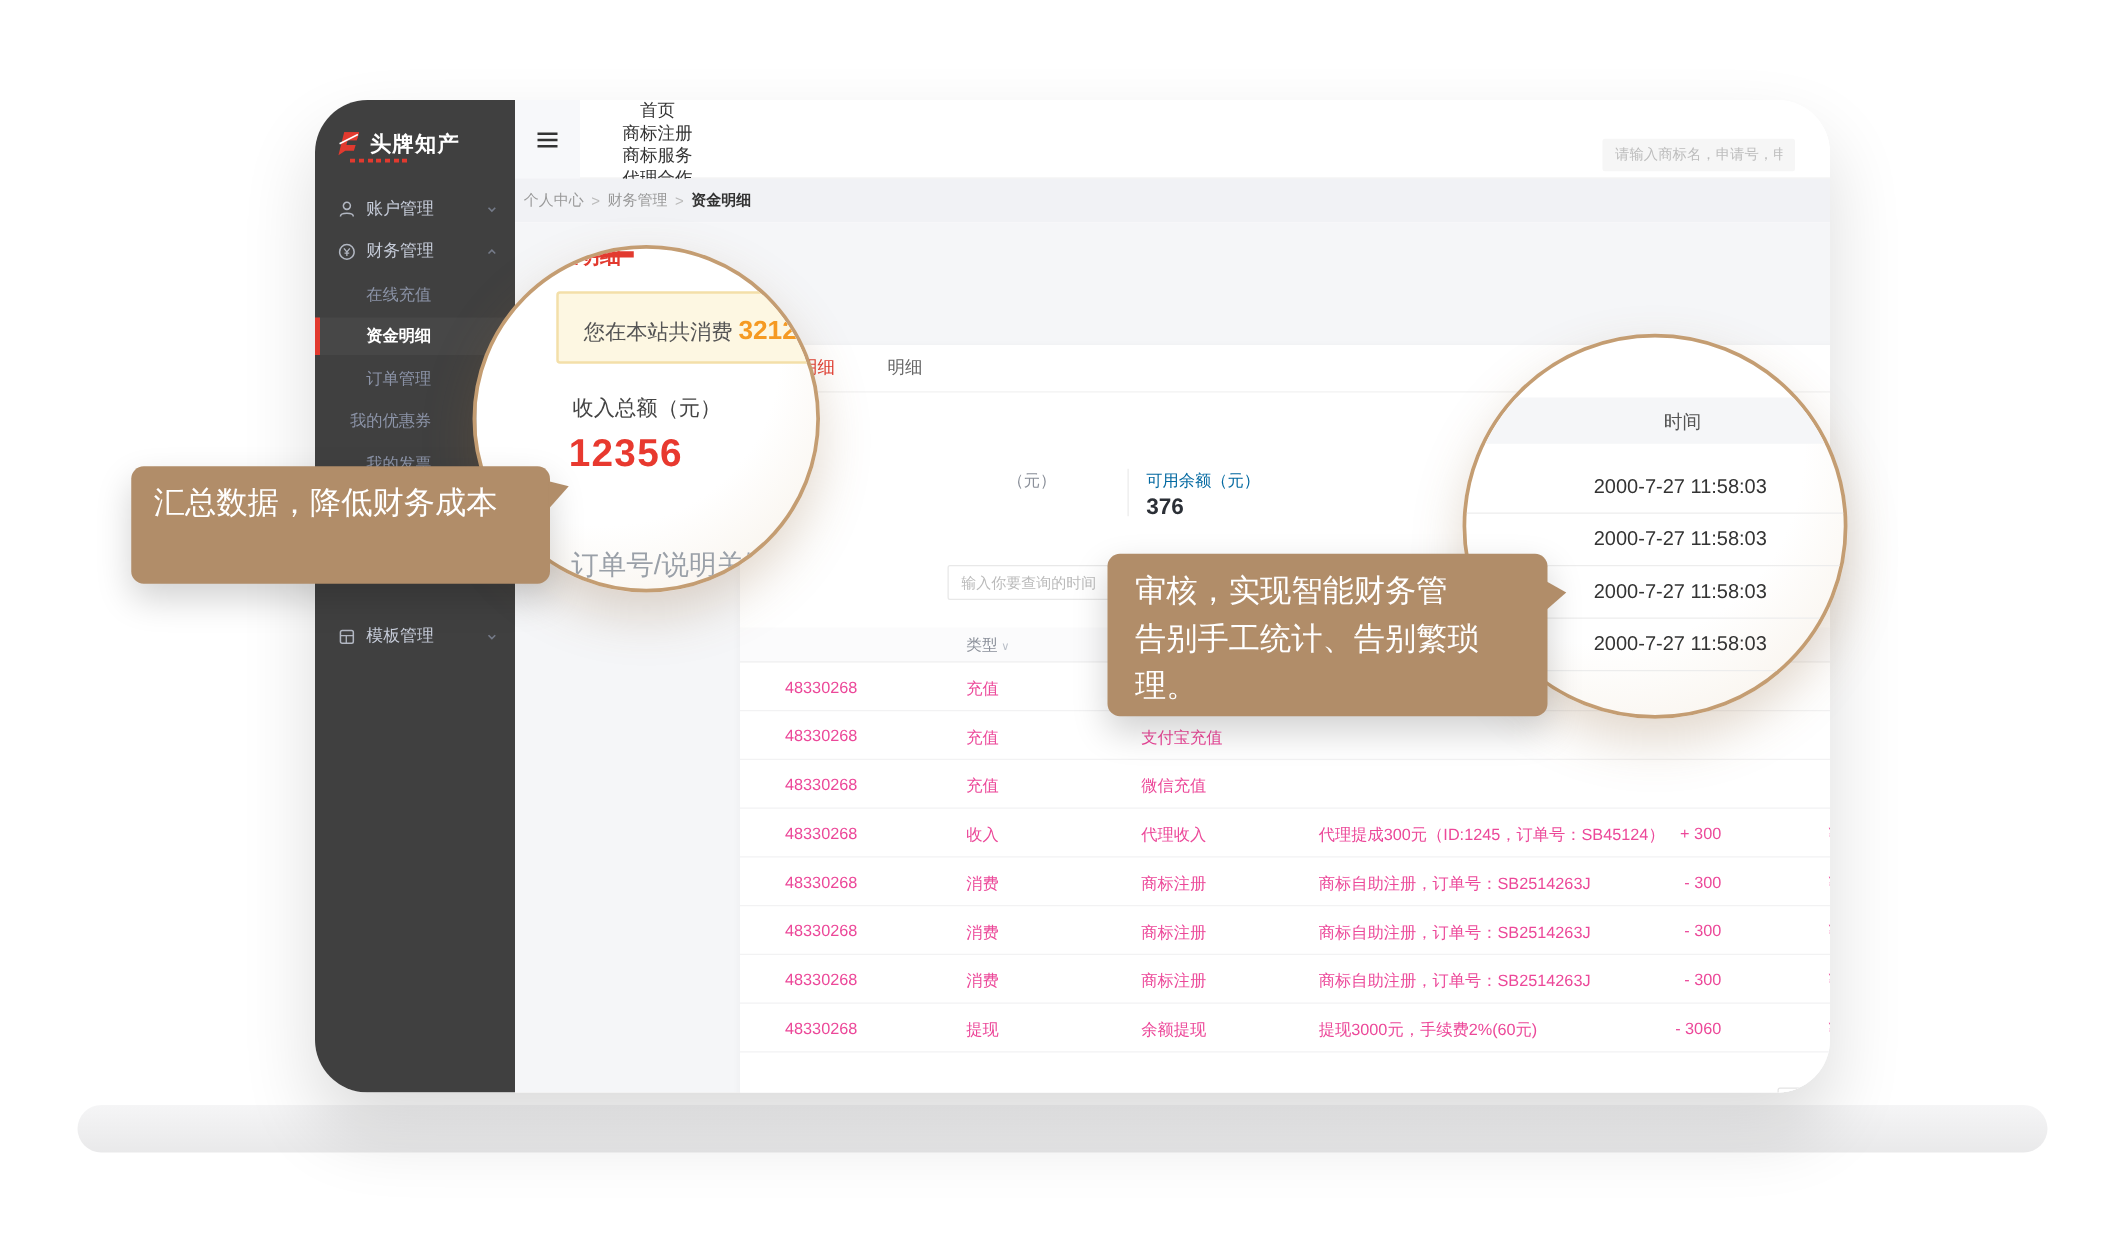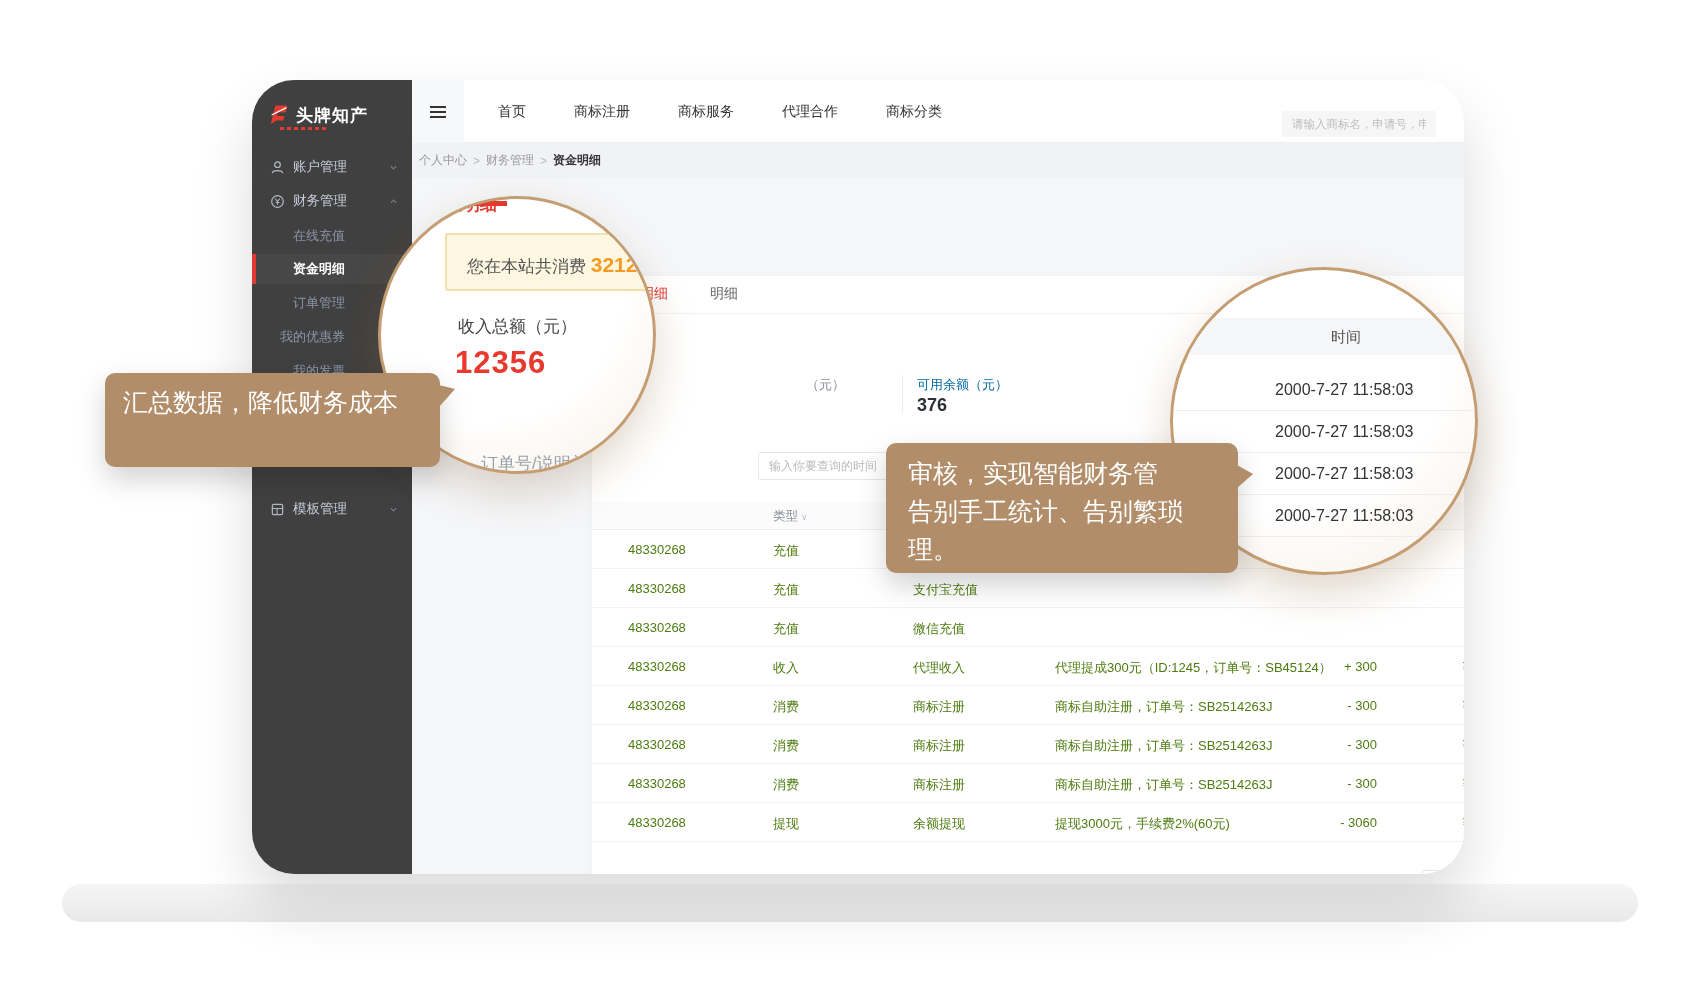--- a/index.html
+++ b/index.html
@@ -33,21 +33,21 @@
   .active-bar { position:absolute; left:0; top:0; width:4px; height:30px; background:#e23a2f; }
 
   
   .topbar { position:absolute; left:160px; top:0; right:0; height:63px; background:#fff;
     border-bottom:1px solid #f0f0f0; }
   .burger { position:absolute; left:0; top:0; width:52px; height:63px; background:#f7f8fa;
     display:flex; align-items:center; justify-content:center; cursor:pointer; }
   .burger span { display:block; width:16px; height:12px;
     border-top:2px solid #333; border-bottom:2px solid #333; position:relative; }
   .burger span::after { content:""; position:absolute; left:0; top:3px; width:16px; height:2px; background:#333; }
-  .nav { position:absolute; left:62px; top:0; height:63px; display:flex; align-items:center; }
+  .nav { position:absolute; left:62px; top:0; height:63px; display:flex; align-items:center;flex-direction:column; }
   .nav-item { padding:0 24px; font-size:14px; color:#333; cursor:pointer; white-space:nowrap; }
   .top-search { position:absolute; right:28px; top:31px; width:154px; height:26px; background:#f6f6f6;
     border:0; border-radius:2px; font-size:11.5px; color:#999; padding:0 10px; }
   .top-search::placeholder { color:#bdbdbd; }
 
   
   .crumbbar { position:absolute; left:160px; top:63px; right:0; height:35px; background:#f1f2f5;
     display:flex; align-items:center; padding-left:7px; font-size:12px; color:#999; }
   .crumbbar .sep { margin:0 6px; color:#bbb; }
   .crumbbar .cur { color:#333; font-weight:bold; }
@@ -79,21 +79,21 @@
     color:#fff; border:0; border-radius:2px; font-size:13px; cursor:pointer; }
   .btn-export { position:absolute; left:460px; top:176px; width:55px; height:28px; background:#fff;
     color:#e23a2f; border:1px solid #e88c85; border-radius:2px; font-size:13px; cursor:pointer; }
 
   .thead { position:absolute; left:0; top:226px; width:100%; height:28px; background:#fbfbfc;
     border-bottom:1px solid #efefef; font-size:12.5px; color:#8a8f99; }
   .th { position:absolute; top:6px; }
   .caret { font-size:9px; color:#b9bec7; margin-left:3px; }
 
   .trow { position:absolute; left:0; width:100%; height:39px; border-bottom:1px solid #f2f2f3;
-    font-size:13px; color:#4d7c0f; }
+    font-size:13px; color:#ec4899; }
   .td { position:absolute; top:12px; white-space:nowrap; }
   .td.order { left:36px; }  .td.type { left:181px; }  .td.project { left:321px; }
   .td.desc { left:463px; }
   .td.amount { left:690px; width:95px; text-align:right; }
   .td.balance { left:820px; width:98px; text-align:right; }
   .td.time { left:1000px; width:20px; overflow:hidden; }
 
   .pager { position:absolute; left:830px; top:594px; display:flex; }
   .pg { width:25px; height:25px; margin-right:7px; border:1px solid #e4e4e4; border-radius:2px;
     background:#fff; color:#777; font-size:12px; display:flex; align-items:center; justify-content:center;
@@ -108,21 +108,21 @@
 
   .ml-tab { position:absolute; left:48px; top:-6px; font-size:17px; font-weight:bold; color:#e23a2f; }
   .ml-tabbar { position:absolute; left:92px; top:2px; width:34px; height:5px; background:#e23a2f; }
   .ml-banner { position:absolute; left:64px; top:34px; width:240px; height:58px; background:#fdf7e2;
     border:2px solid #f3dfa9; border-radius:3px; }
   .ml-banner-text { position:absolute; left:20px; top:18px; font-size:17px; color:#555; white-space:nowrap; }
   .ml-banner-text b { font-size:21px; color:#f59a23; font-weight:bold; }
   .ml-income-label { position:absolute; left:77px; top:116px; font-size:17px; color:#444; }
   .ml-income-value { position:absolute; left:74px; top:146px; font-size:31px; font-weight:bold;
     color:#e8392f; letter-spacing:1px; }
-  .ml-colhead { position:absolute; left:76px; top:253px; font-size:17px; color:#9aa0a8; white-space:nowrap;margin-left:24px; }
+  .ml-colhead { position:absolute; left:76px; top:238px; font-size:22px; color:#9aa0a8; white-space:nowrap; }
 
   .mr-band { position:absolute; left:0; top:48px; width:308px; height:37px; background:#f5f6f8; }
   .mr-band-label { position:absolute; left:158px; top:10px; font-size:15px; color:#555; }
   .mr-row { position:absolute; left:0; width:308px; height:42px; line-height:42px;
     border-bottom:1px solid #ededed; font-size:16px; color:#333; padding-left:102px; white-space:nowrap; }
 
   
   .bubble { position:absolute; background:#b18d69; border-radius:10px; color:#fff;
     box-shadow:0 12px 28px rgba(0,0,0,.18); }
   .bubble-left { left:105px; top:373px; width:335px; height:94px; padding:11px 18px;

